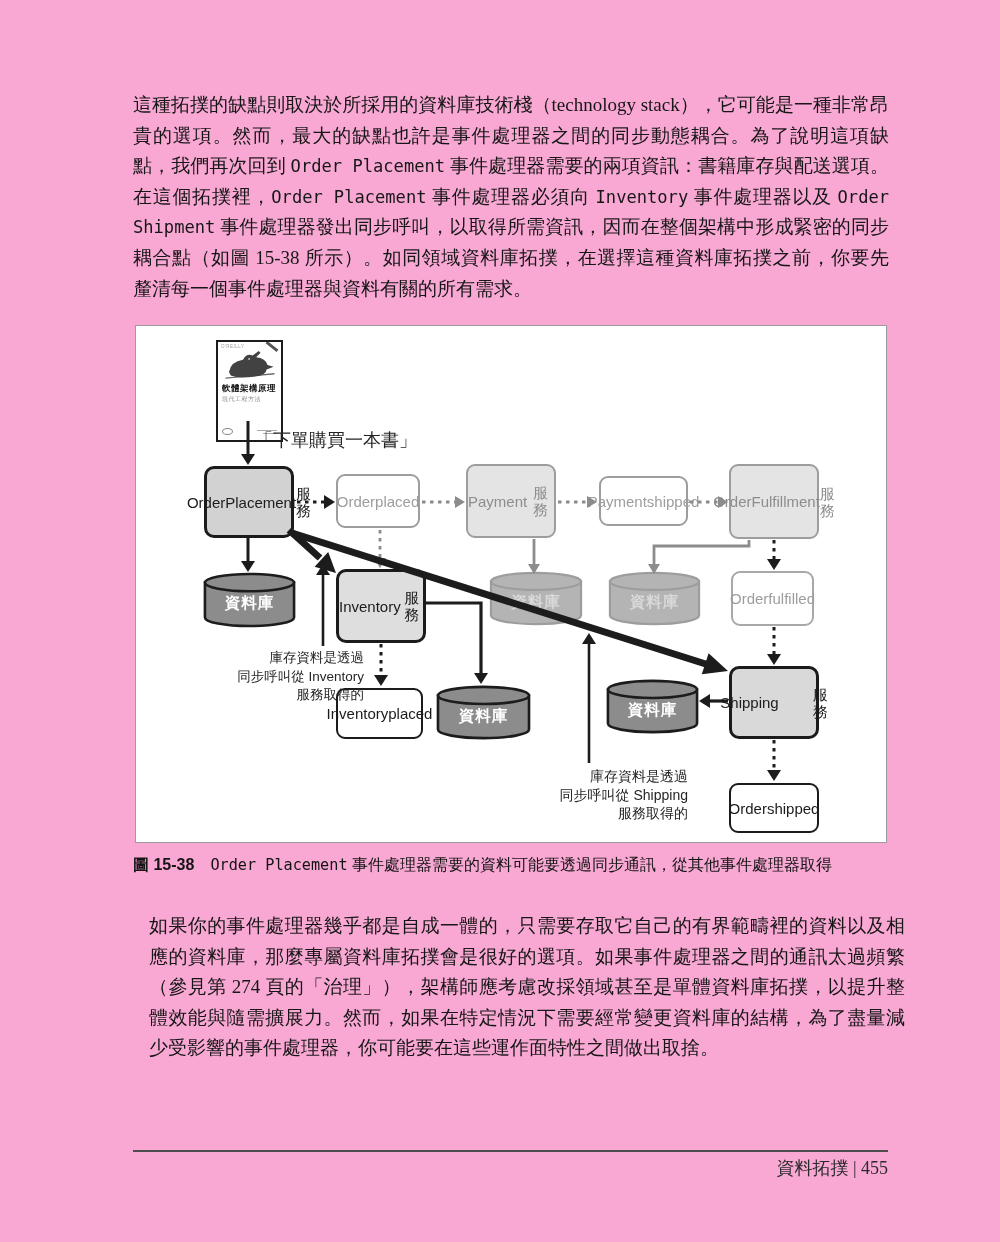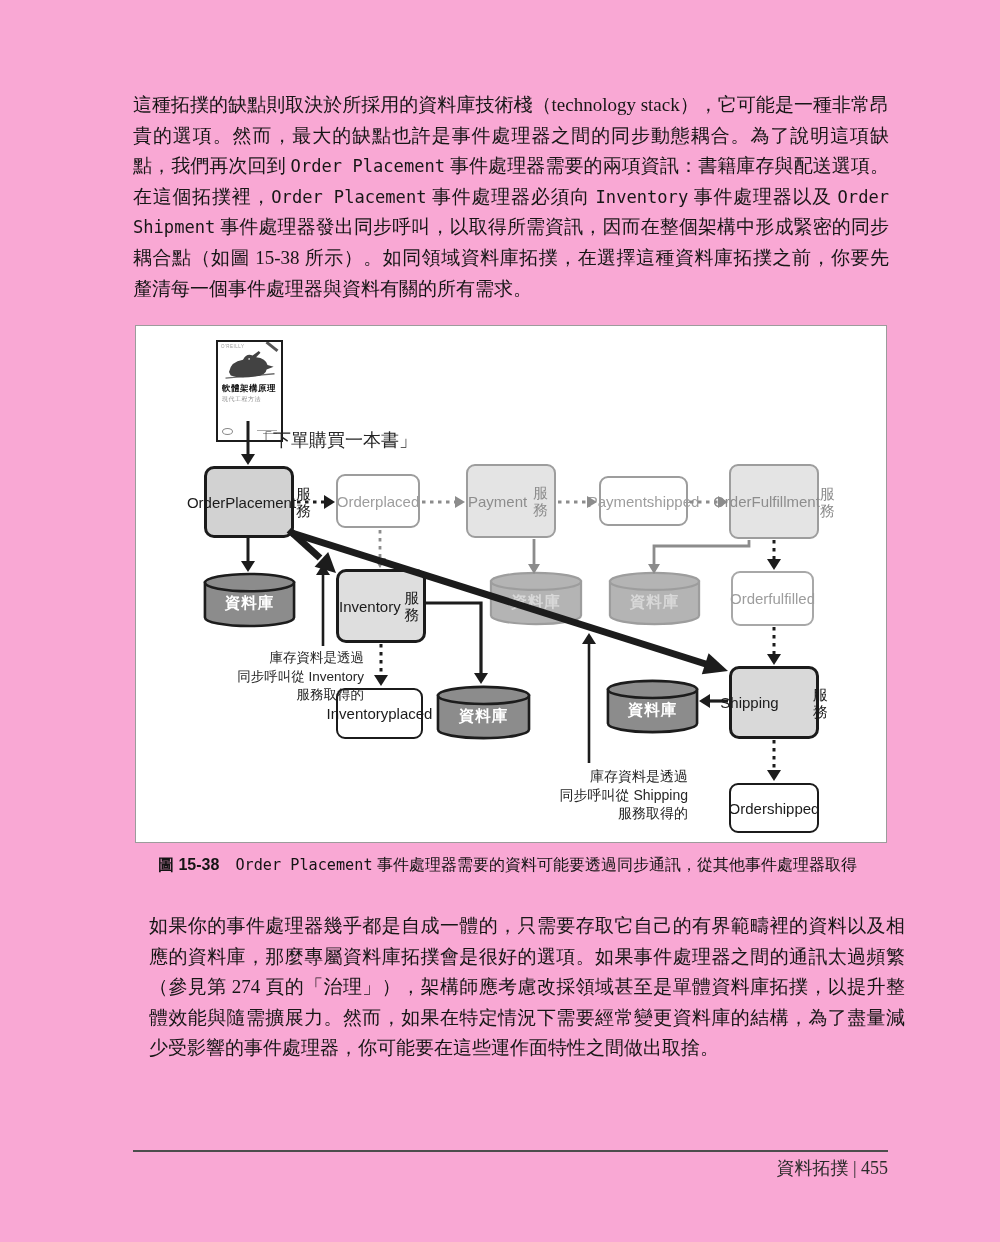--- a/index.html
+++ b/index.html
@@ -4,21 +4,21 @@
 <style>
   html,body{margin:0;padding:0;background:#ffffff;}
   .page{position:relative;width:1000px;height:1242px;background:#f9a8d4;overflow:hidden;
         font-family:"Liberation Serif",serif;color:#1a1a1a;}
 
   
   .p{position:absolute;left:133px;width:756px;text-align:justify;
      font-size:19px;line-height:30.6px;color:#161616;}
   #p1{top:90px;} #p2{top:911px;margin-left:16px;}
   .code{font-family:"DejaVu Sans Mono","Liberation Mono",monospace;font-size:0.9em;}
-  .bold{font-weight:700;margin-left:25px;}
+  .bold{font-weight:700;}
 
   
   #figure{position:absolute;left:135px;top:325px;width:752px;height:518px;
           border:1px solid #9c9c9c;background:#ffffff;box-sizing:border-box;
           font-family:"Liberation Sans",sans-serif;}
 
   
   #book{position:absolute;left:80px;top:14px;width:67px;height:102px;background:#fff;
         border:2px solid #1c1c1c;box-sizing:border-box;overflow:hidden;}
   .bc-pub{position:absolute;left:3px;top:2px;font-size:4.5px;color:#999;letter-spacing:.5px;}

